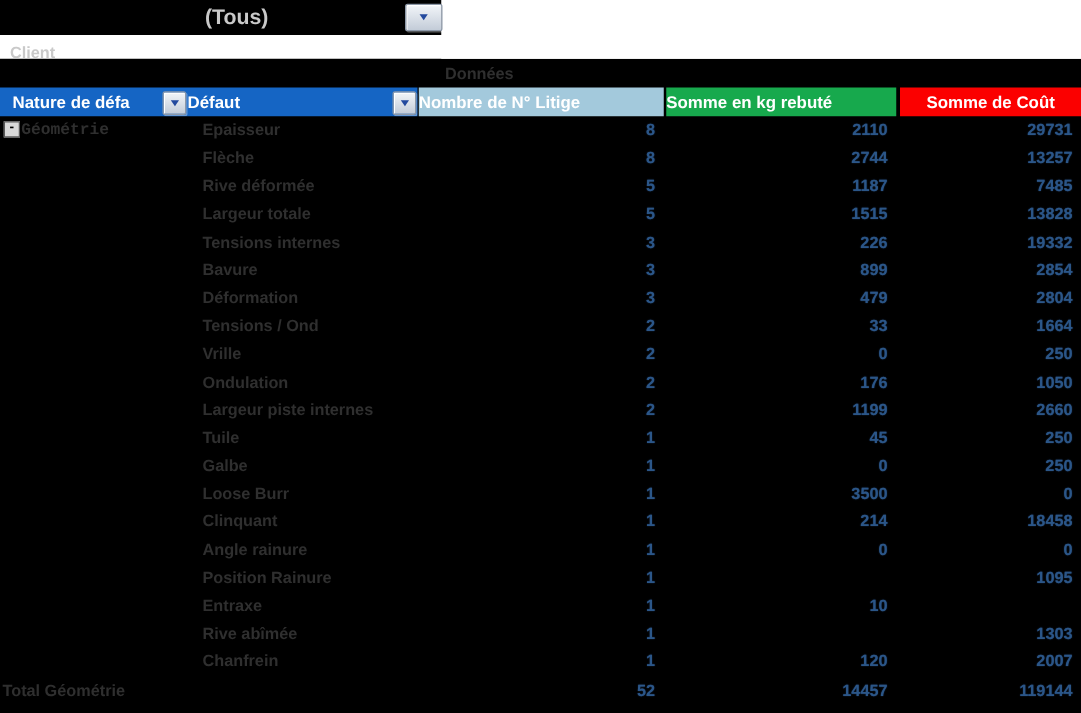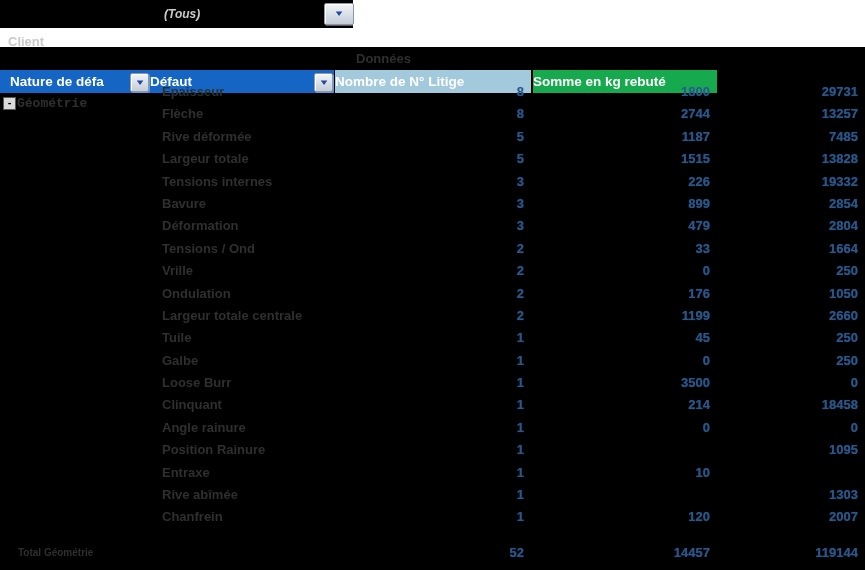--- a/index.html
+++ b/index.html
@@ -5,21 +5,21 @@
   html,body{margin:0;padding:0;background:#000;}
   #app{
     position:relative;width:865px;height:570px;background:#000;
     font-family:"Liberation Sans",sans-serif;font-weight:bold;overflow:hidden;
   }
   .abs{position:absolute;}
   
   .top-right-white{left:353px;top:0;width:512px;height:47px;background:#fff;}
   .white-bar{left:0;top:28px;width:865px;height:19px;background:#fff;}
   .filter-label{left:8px;top:5px;font-size:13px;color:var(--filter_text,#C9C9C9);line-height:18px;margin-top:28px;}
-  .filter-value{left:164px;top:5px;font-size:12px;color:var(--filter_text,#C9C9C9);line-height:18px;font-style:italic;}
+  .filter-value{left:164px;top:5px;font-size:17px;color:var(--filter_text,#C9C9C9);line-height:18px;}
   .donnees{left:356px;top:50px;font-size:13px;color:var(--label_text,#2F2F2F);line-height:17px;}
   
   .dd{
     background:linear-gradient(#F2F5F9,#C3CCD8);
     border:1px solid #8C98A8;border-radius:2px;
     box-shadow:inset 1px 1px 0 #ffffff, 1px 1px 0 rgba(255,255,255,.35);
     display:flex;align-items:center;justify-content:center;cursor:pointer;
   }
   .dd .arr{font-size:8px;color:#23499E;line-height:1;transform:scaleX(1.4);}
   .dd-top{left:324px;top:3px;width:28px;height:20px;}
@@ -30,37 +30,37 @@
          font-size:13.5px;line-height:23px;white-space:nowrap;overflow:hidden;}
   .h-blue{left:0;width:334px;background:var(--header_blue,#1565C4);}
   .h-teal{left:335px;width:196px;background:var(--header_teal,#A3C9DC);text-align:left;}
   .h-green{left:533px;width:184px;background:var(--header_green,#17A94D);}
   .h-red{left:720px;width:145px;background:var(--header_red,#FB0000);text-align:center;}
   .h-nature{position:absolute;left:10px;top:0;width:120px;line-height:23px;overflow:hidden;white-space:nowrap;}
   .h-defaut{position:absolute;left:150px;top:0;width:164px;line-height:23px;}
   .nature-dd{position:absolute;left:130px;}
   .defaut-dd{position:absolute;left:314px;}
   
-  .rows-host{left:0;top:81px;width:845px;}
+  .rows-host{left:0;top:93px;width:845px;}
   .pivot-row{position:relative;height:22.4px;}
   .cell{position:absolute;top:0;height:22.4px;line-height:22.4px;font-size:13px;white-space:nowrap;}
   .c-defaut{left:162px;color:var(--label_text,#2F2F2F);}
   .c-num{text-align:right;color:var(--number_text,#2B5688);text-shadow:0 0 1px rgba(70,130,210,.55);}
   .c-nombre{left:335px;width:189px;}
   .c-kg{left:533px;width:177px;}
   .c-cout{left:720px;width:138px;}
   
   .collapse-box{
     left:3px;top:97px;width:11px;height:11px;background:#D9D9D9;border:1px solid #5A5A5A;
     font-size:11px;line-height:9px;text-align:center;color:#000;cursor:pointer;
   }
   .group-label{left:17px;top:93px;font-size:13px;color:var(--label_text,#2F2F2F);line-height:22.4px;font-family:Liberation Mono, monospace;}
   
   .total-row{left:0;top:542px;width:865px;height:22px;}
-  .total-label{position:absolute;left:18px;top:0;font-size:10px;color:var(--label_text,#2F2F2F);line-height:22px;}
+  .total-label{position:absolute;left:2px;top:0;font-size:13px;color:var(--label_text,#2F2F2F);line-height:22px;}
   .total-row .cell{height:22px;line-height:22px;}
 </style>
 </head>
 <body>
 
 <div id="app">
 
   <div class="abs top-right-white"></div>
   <div class="abs white-bar"></div>
 
@@ -78,30 +78,31 @@
       <div class="dd dd-h nature-dd">
         <span class="arr">▼</span>
       </div>
       <span class="h-defaut">Défaut</span>
       <div class="dd dd-h defaut-dd">
         <span class="arr">▼</span>
       </div>
     </div>
     <div class="hcell h-teal">Nombre de N° Litige</div>
     <div class="hcell h-green">Somme en kg rebuté</div>
+    <div class="hcell h-red">Somme de Coût</div>
   </div>
 
   <div class="abs collapse-box">-</div>
   <div class="abs group-label">Géométrie</div>
 
   <div class="abs rows-host">
     <div class="pivot-row">
       <span class="cell c-defaut">Epaisseur</span>
       <span class="cell c-num c-nombre">8</span>
-      <span class="cell c-num c-kg">1800</span>
+      <span class="cell c-num c-kg">2110</span>
       <span class="cell c-num c-cout">29731</span>
     </div>
 
     <div class="pivot-row">
       <span class="cell c-defaut">Flèche</span>
       <span class="cell c-num c-nombre">8</span>
       <span class="cell c-num c-kg">2744</span>
       <span class="cell c-num c-cout">13257</span>
     </div>
 
@@ -155,21 +156,21 @@
     </div>
 
     <div class="pivot-row">
       <span class="cell c-defaut">Ondulation</span>
       <span class="cell c-num c-nombre">2</span>
       <span class="cell c-num c-kg">176</span>
       <span class="cell c-num c-cout">1050</span>
     </div>
 
     <div class="pivot-row">
-      <span class="cell c-defaut">Largeur totale centrale</span>
+      <span class="cell c-defaut">Largeur piste internes</span>
       <span class="cell c-num c-nombre">2</span>
       <span class="cell c-num c-kg">1199</span>
       <span class="cell c-num c-cout">2660</span>
     </div>
 
     <div class="pivot-row">
       <span class="cell c-defaut">Tuile</span>
       <span class="cell c-num c-nombre">1</span>
       <span class="cell c-num c-kg">45</span>
       <span class="cell c-num c-cout">250</span>

